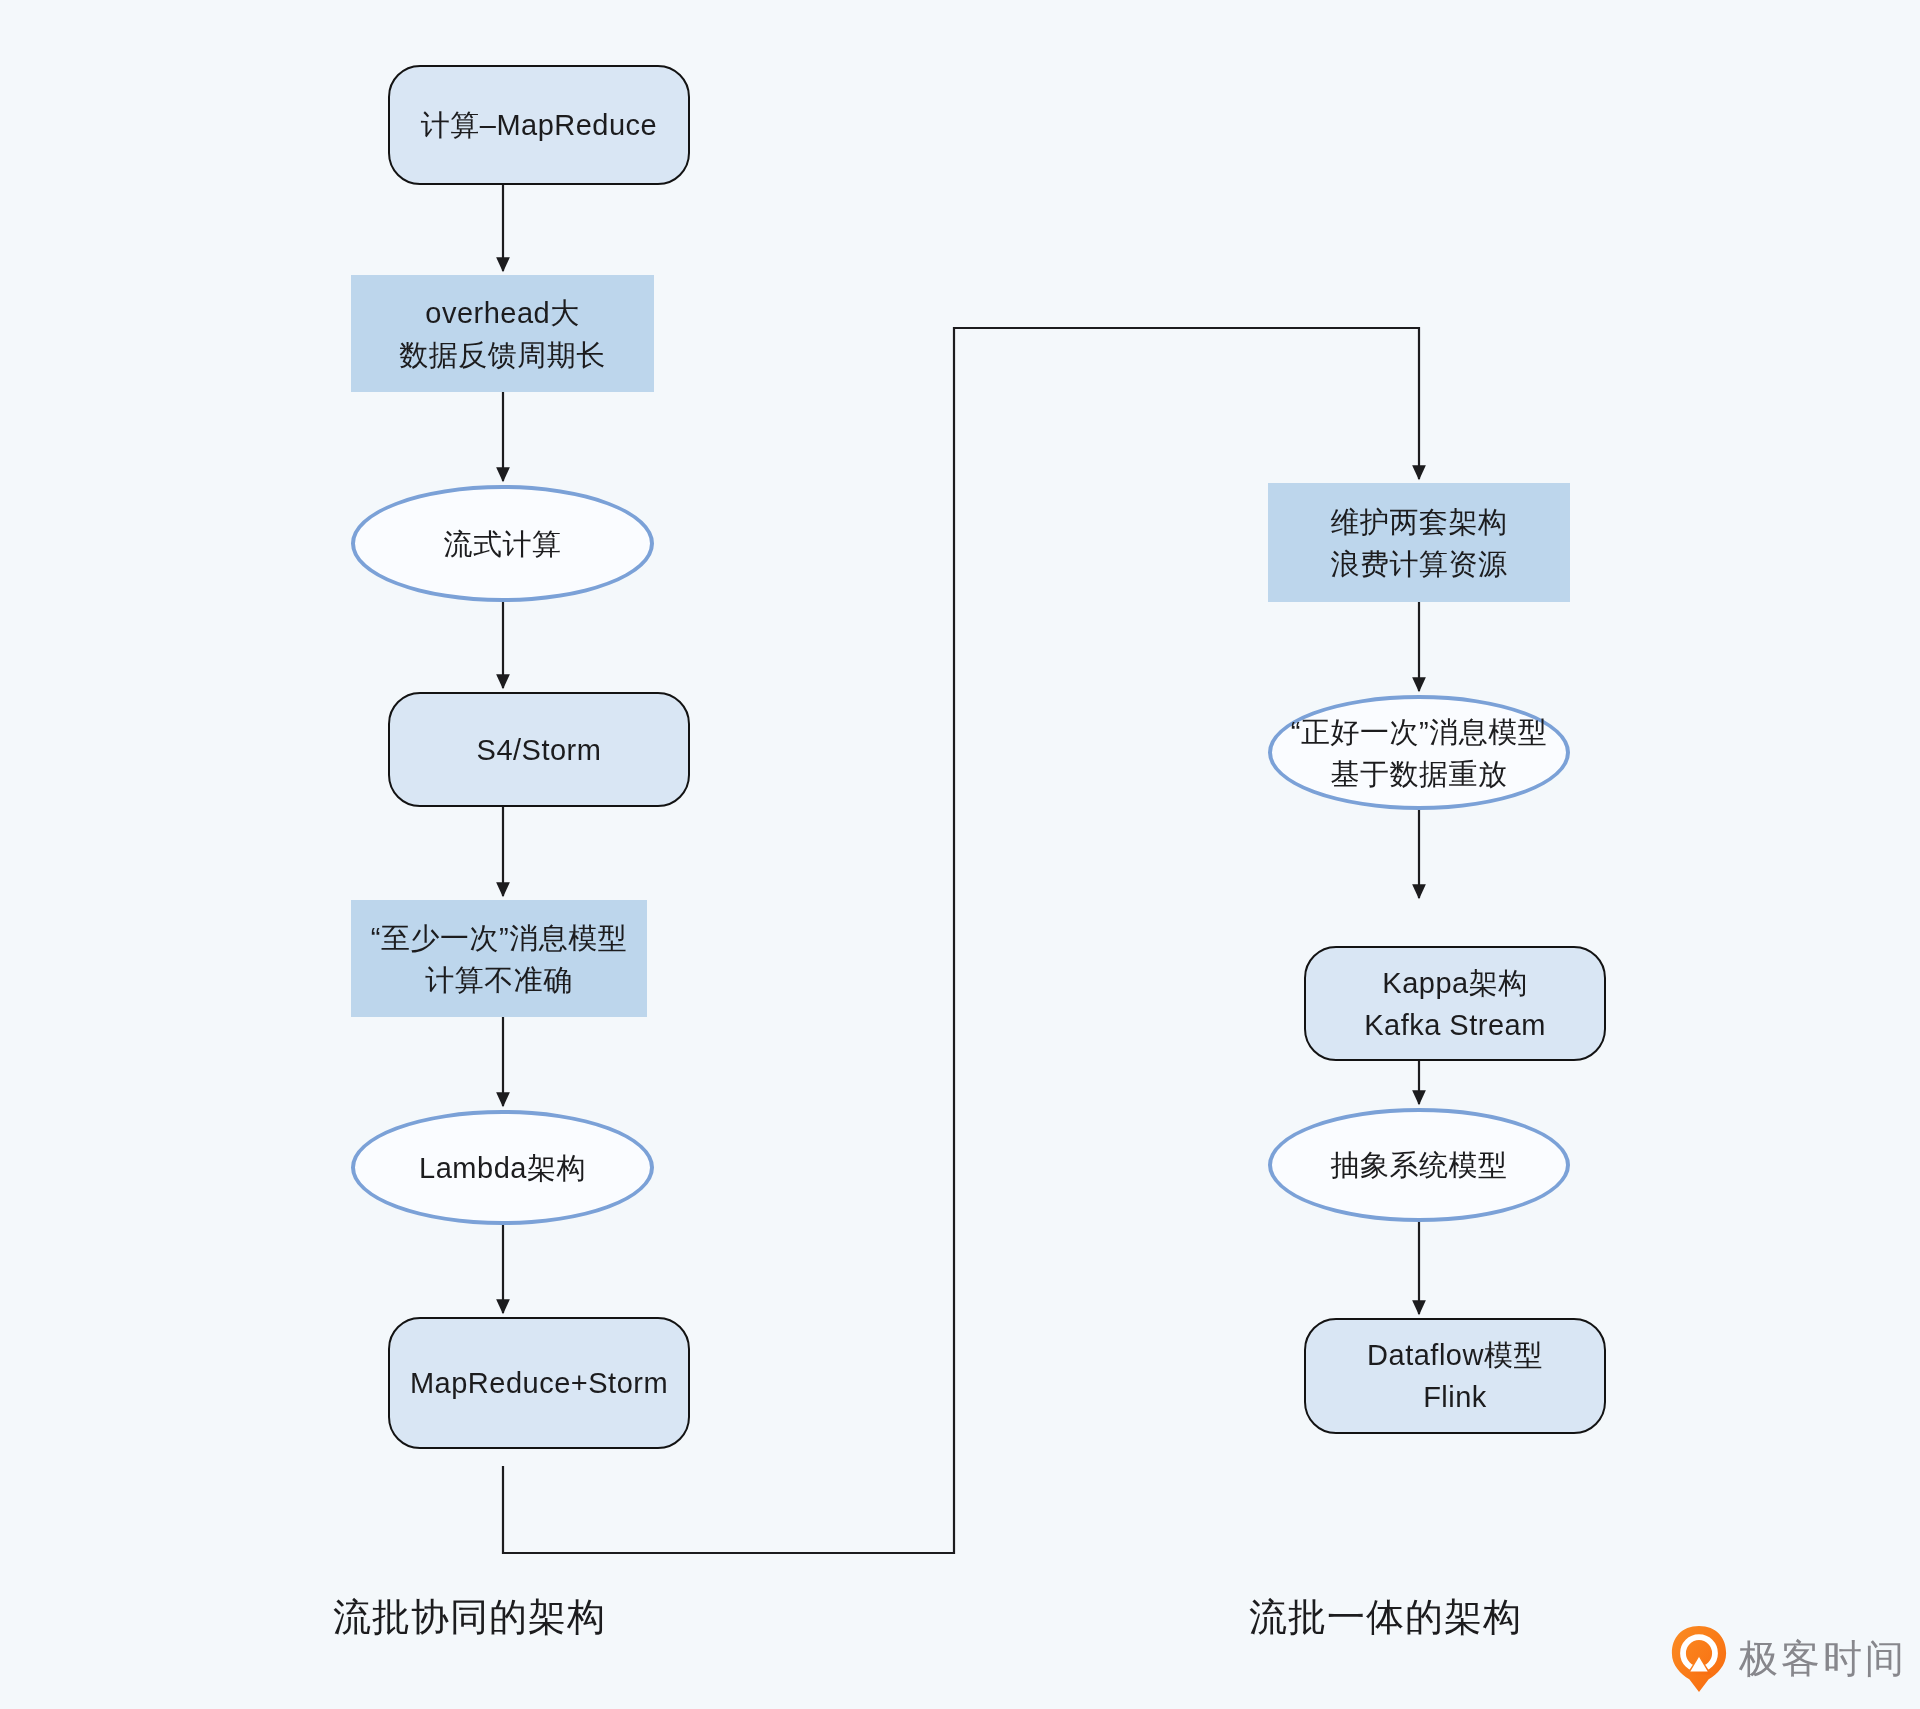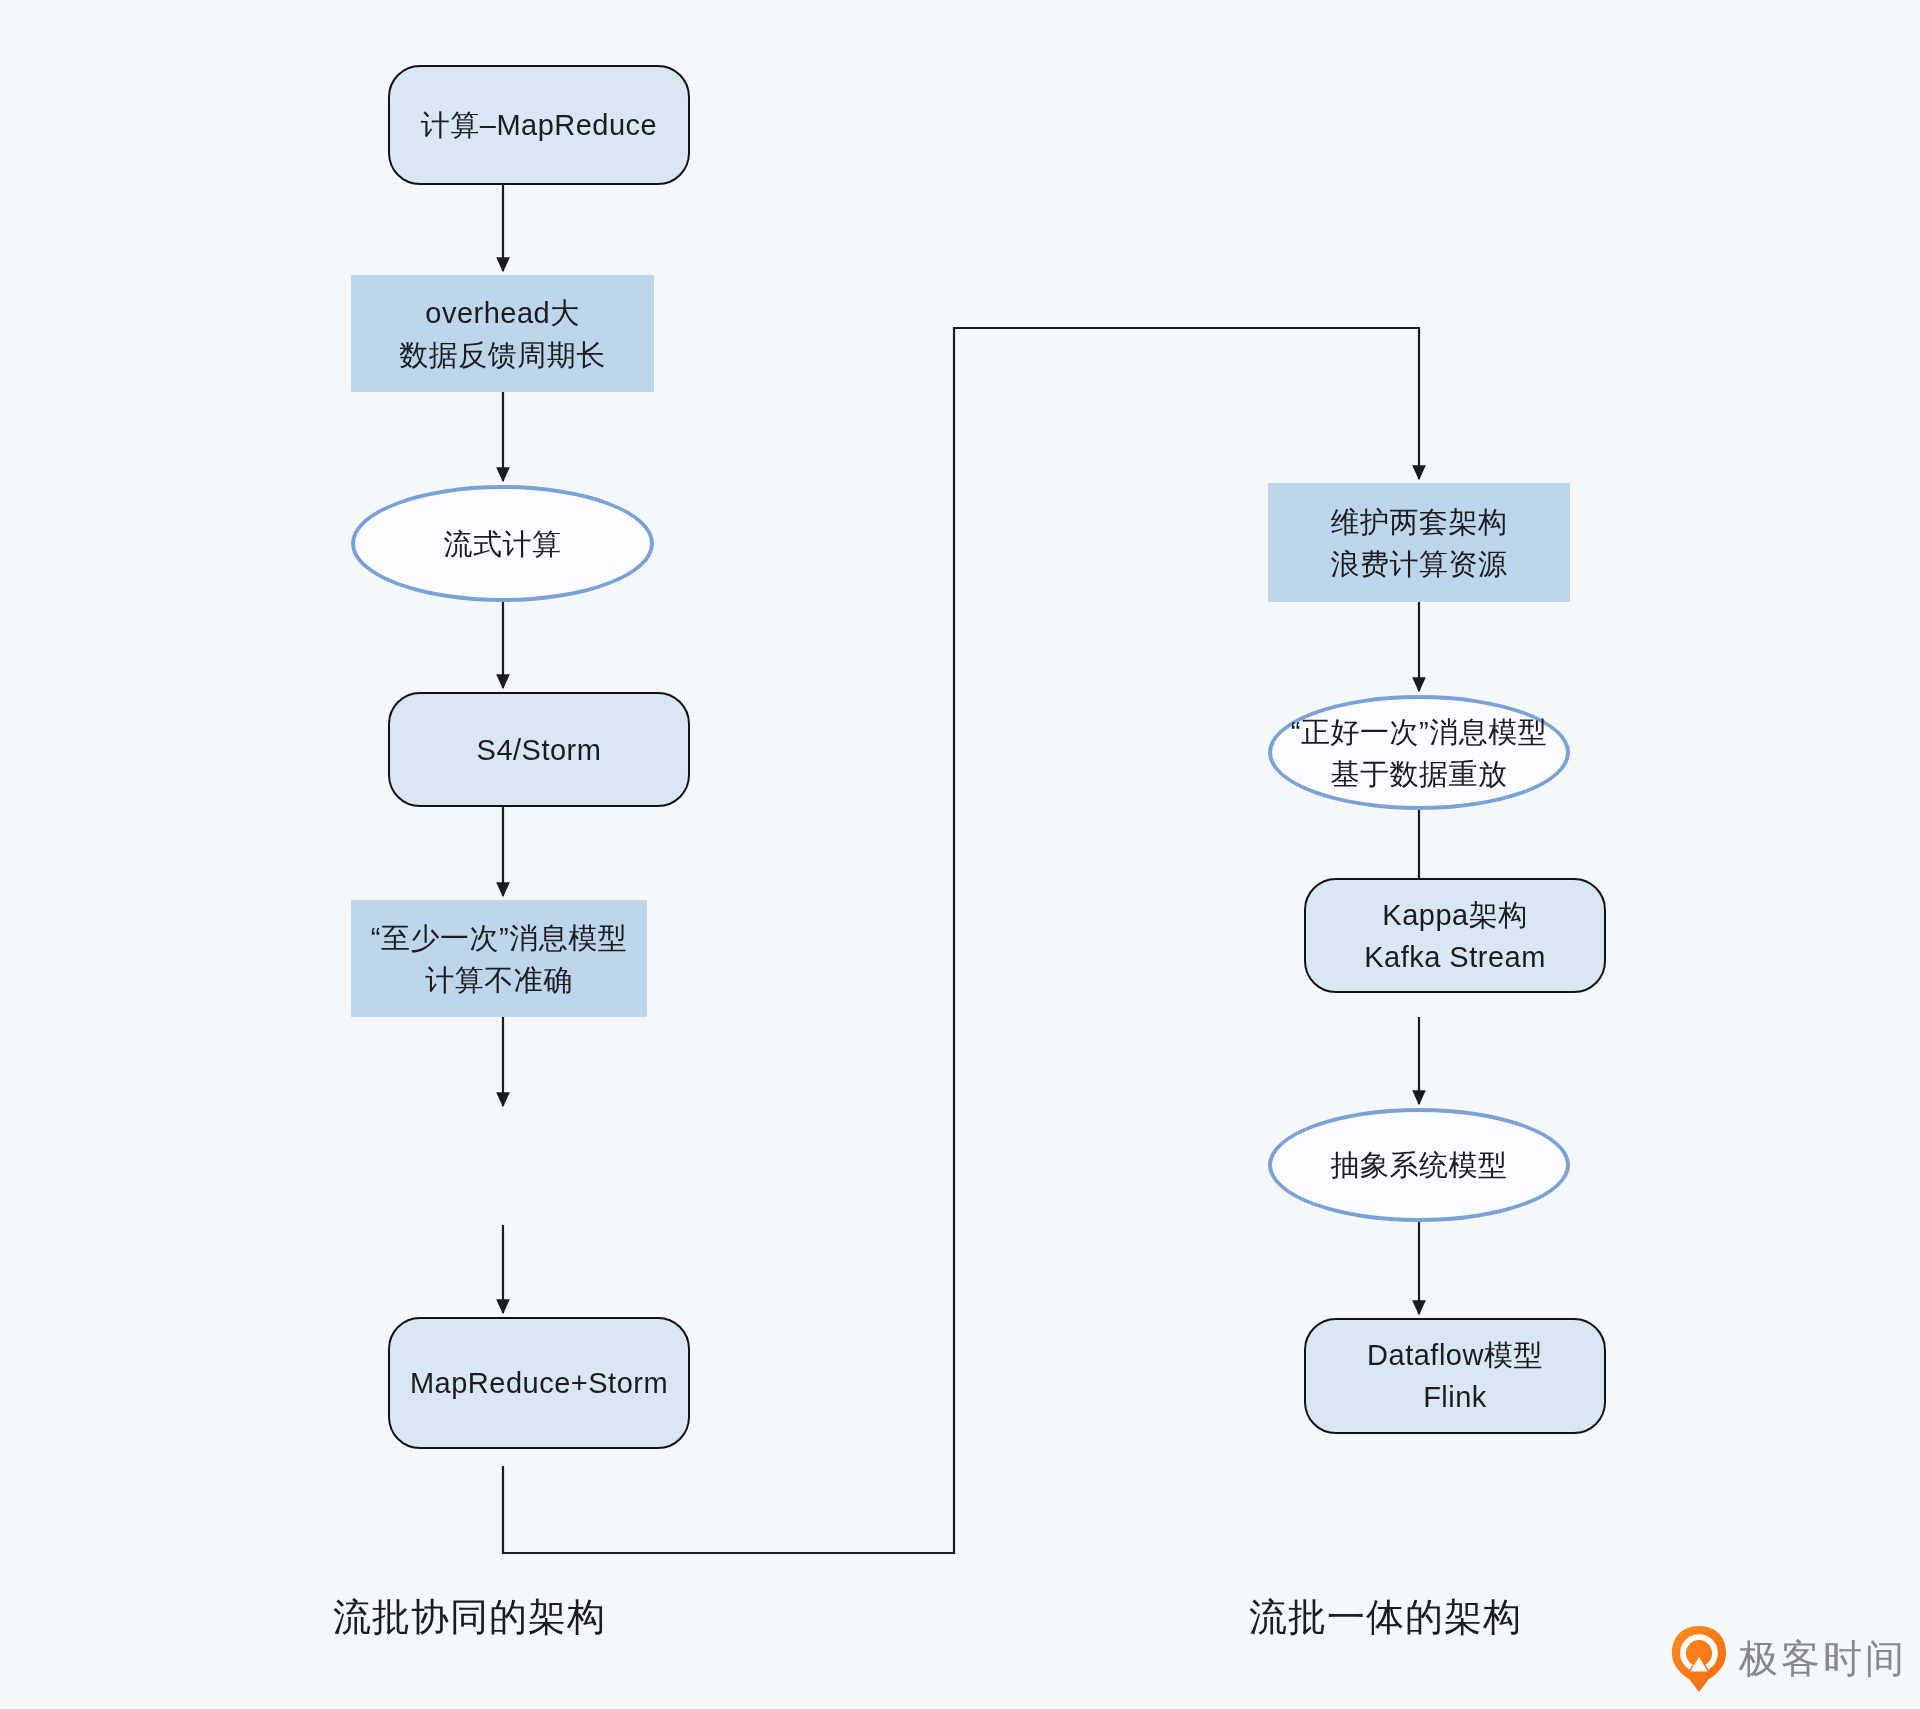--- a/index.html
+++ b/index.html
@@ -81,36 +81,39 @@
 
   <div class="node rounded" style="left:352px;top:692px;width:302px;height:115px">
     <span>S4/Storm</span>
   </div>
 
   <div class="node rect" style="left:351px;top:900px;width:296px;height:117px">
     <span>“至少一次”消息模型</span>
     <span>计算不准确</span>
   </div>
 
+  <div class="node ellipse" style="left:351px;top:1110px;width:303px;height:115px">
+    <span>Lambda架构</span>
+  </div>
 
   <div class="node rounded" style="left:352px;top:1317px;width:302px;height:132px">
     <span>MapReduce+Storm</span>
   </div>
 
   <div class="node rect" style="left:1268px;top:483px;width:302px;height:119px">
     <span>维护两套架构</span>
     <span>浪费计算资源</span>
   </div>
 
   <div class="node ellipse" style="left:1268px;top:695px;width:302px;height:115px">
     <span>“正好一次”消息模型</span>
     <span>基于数据重放</span>
   </div>
 
-  <div class="node rounded" style="left:1268px;top:878px;width:302px;height:115px">
+  <div class="node rounded" style="left:1268px;top:946px;width:302px;height:115px">
     <span>Kappa架构</span>
     <span>Kafka Stream</span>
   </div>
 
   <div class="node ellipse" style="left:1268px;top:1108px;width:302px;height:114px">
     <span>抽象系统模型</span>
   </div>
 
   <div class="node rounded" style="left:1268px;top:1318px;width:302px;height:116px">
     <span>Dataflow模型</span>

